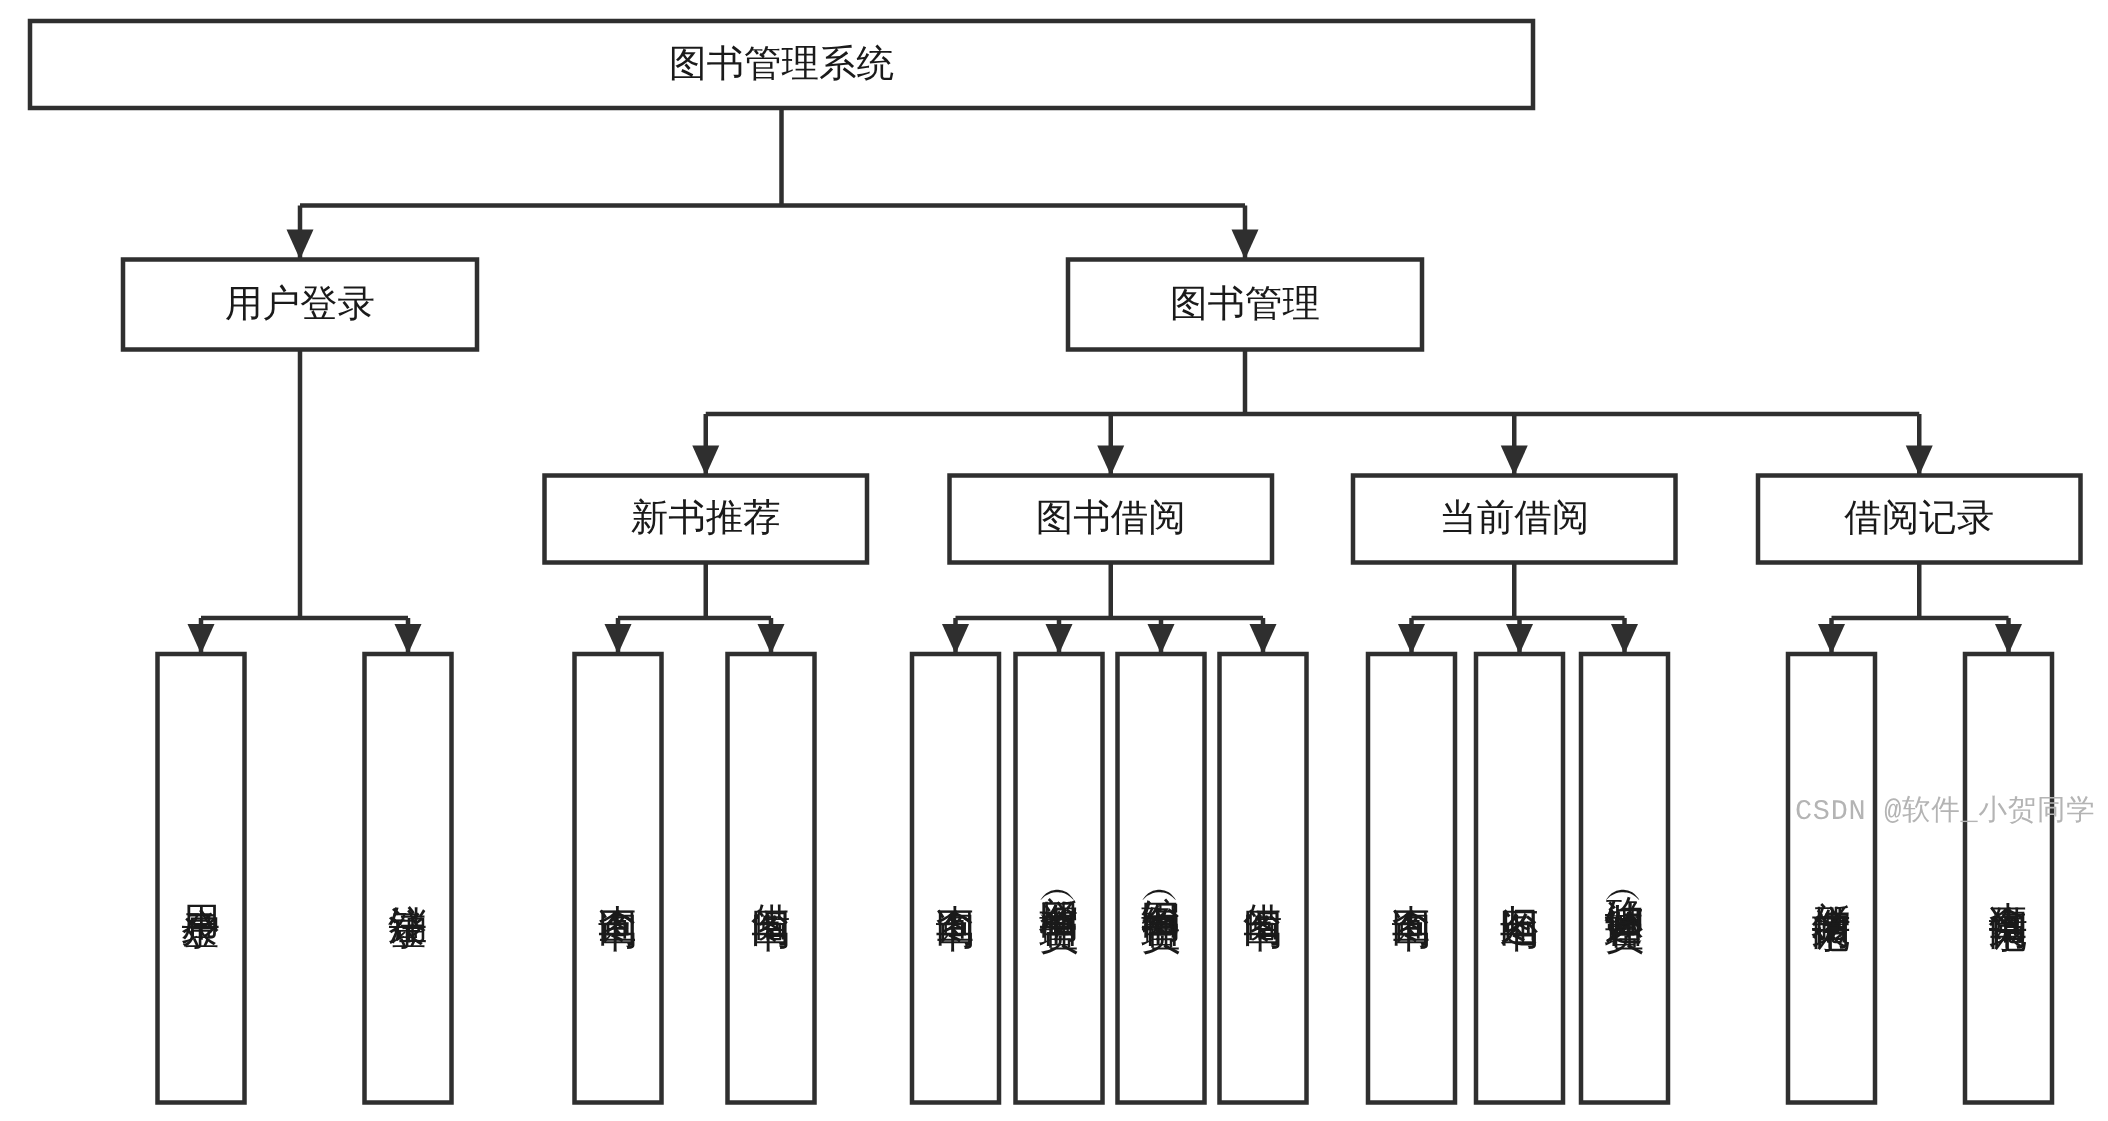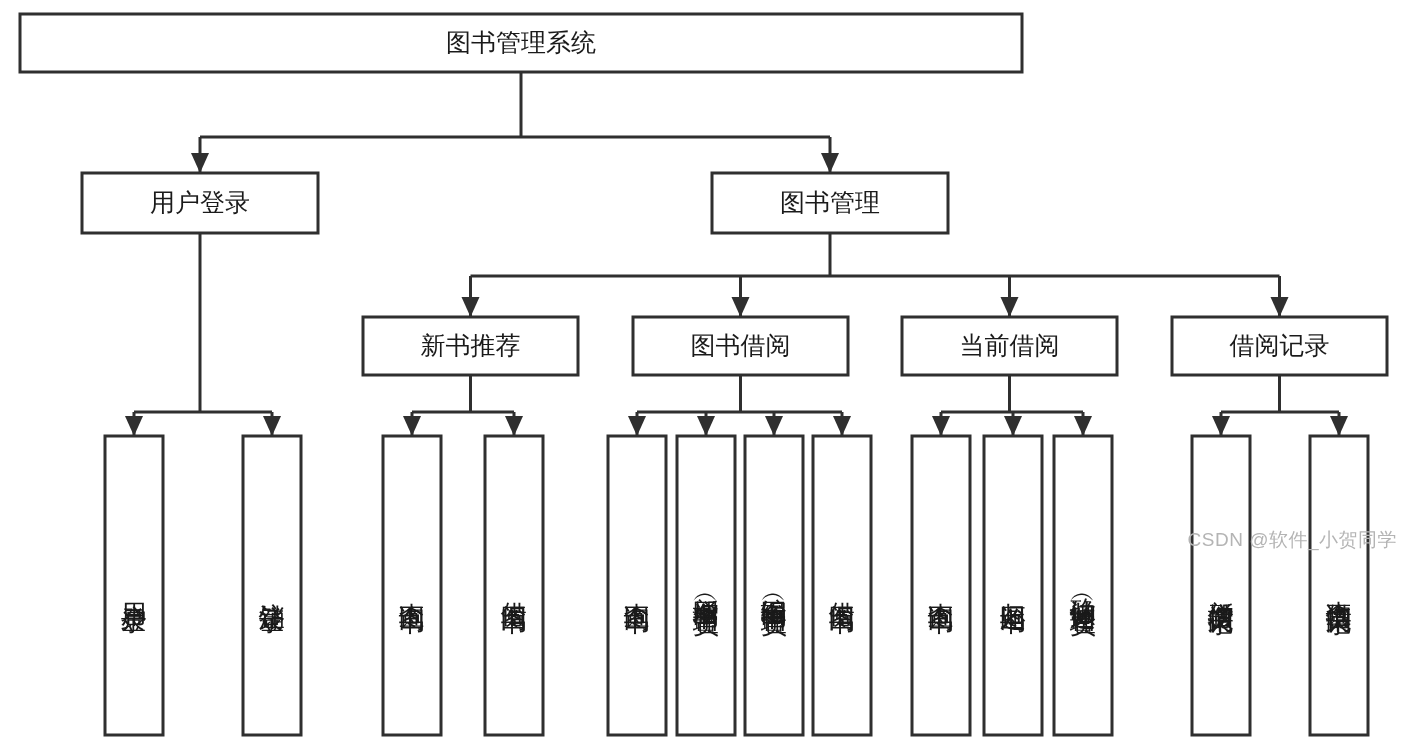--- a/index.html
+++ b/index.html
@@ -67,21 +67,21 @@
     stroke-linecap: butt;
   }
   .arrow-head {
     fill: #2f2f2f;
     stroke: none;
   }
   #watermark {
     position: absolute;
     right: 8px;
     bottom: 4px;
-    font-family: Liberation Sans, sans-serif;
+    font-family: Liberation Mono, monospace;
     font-size: 19px;
     color: #b4b4b4;
     white-space: nowrap;
     letter-spacing: 0.5px;
   }
 </style>
 </head>
 <body>
 
 <div id="diagram-root">

